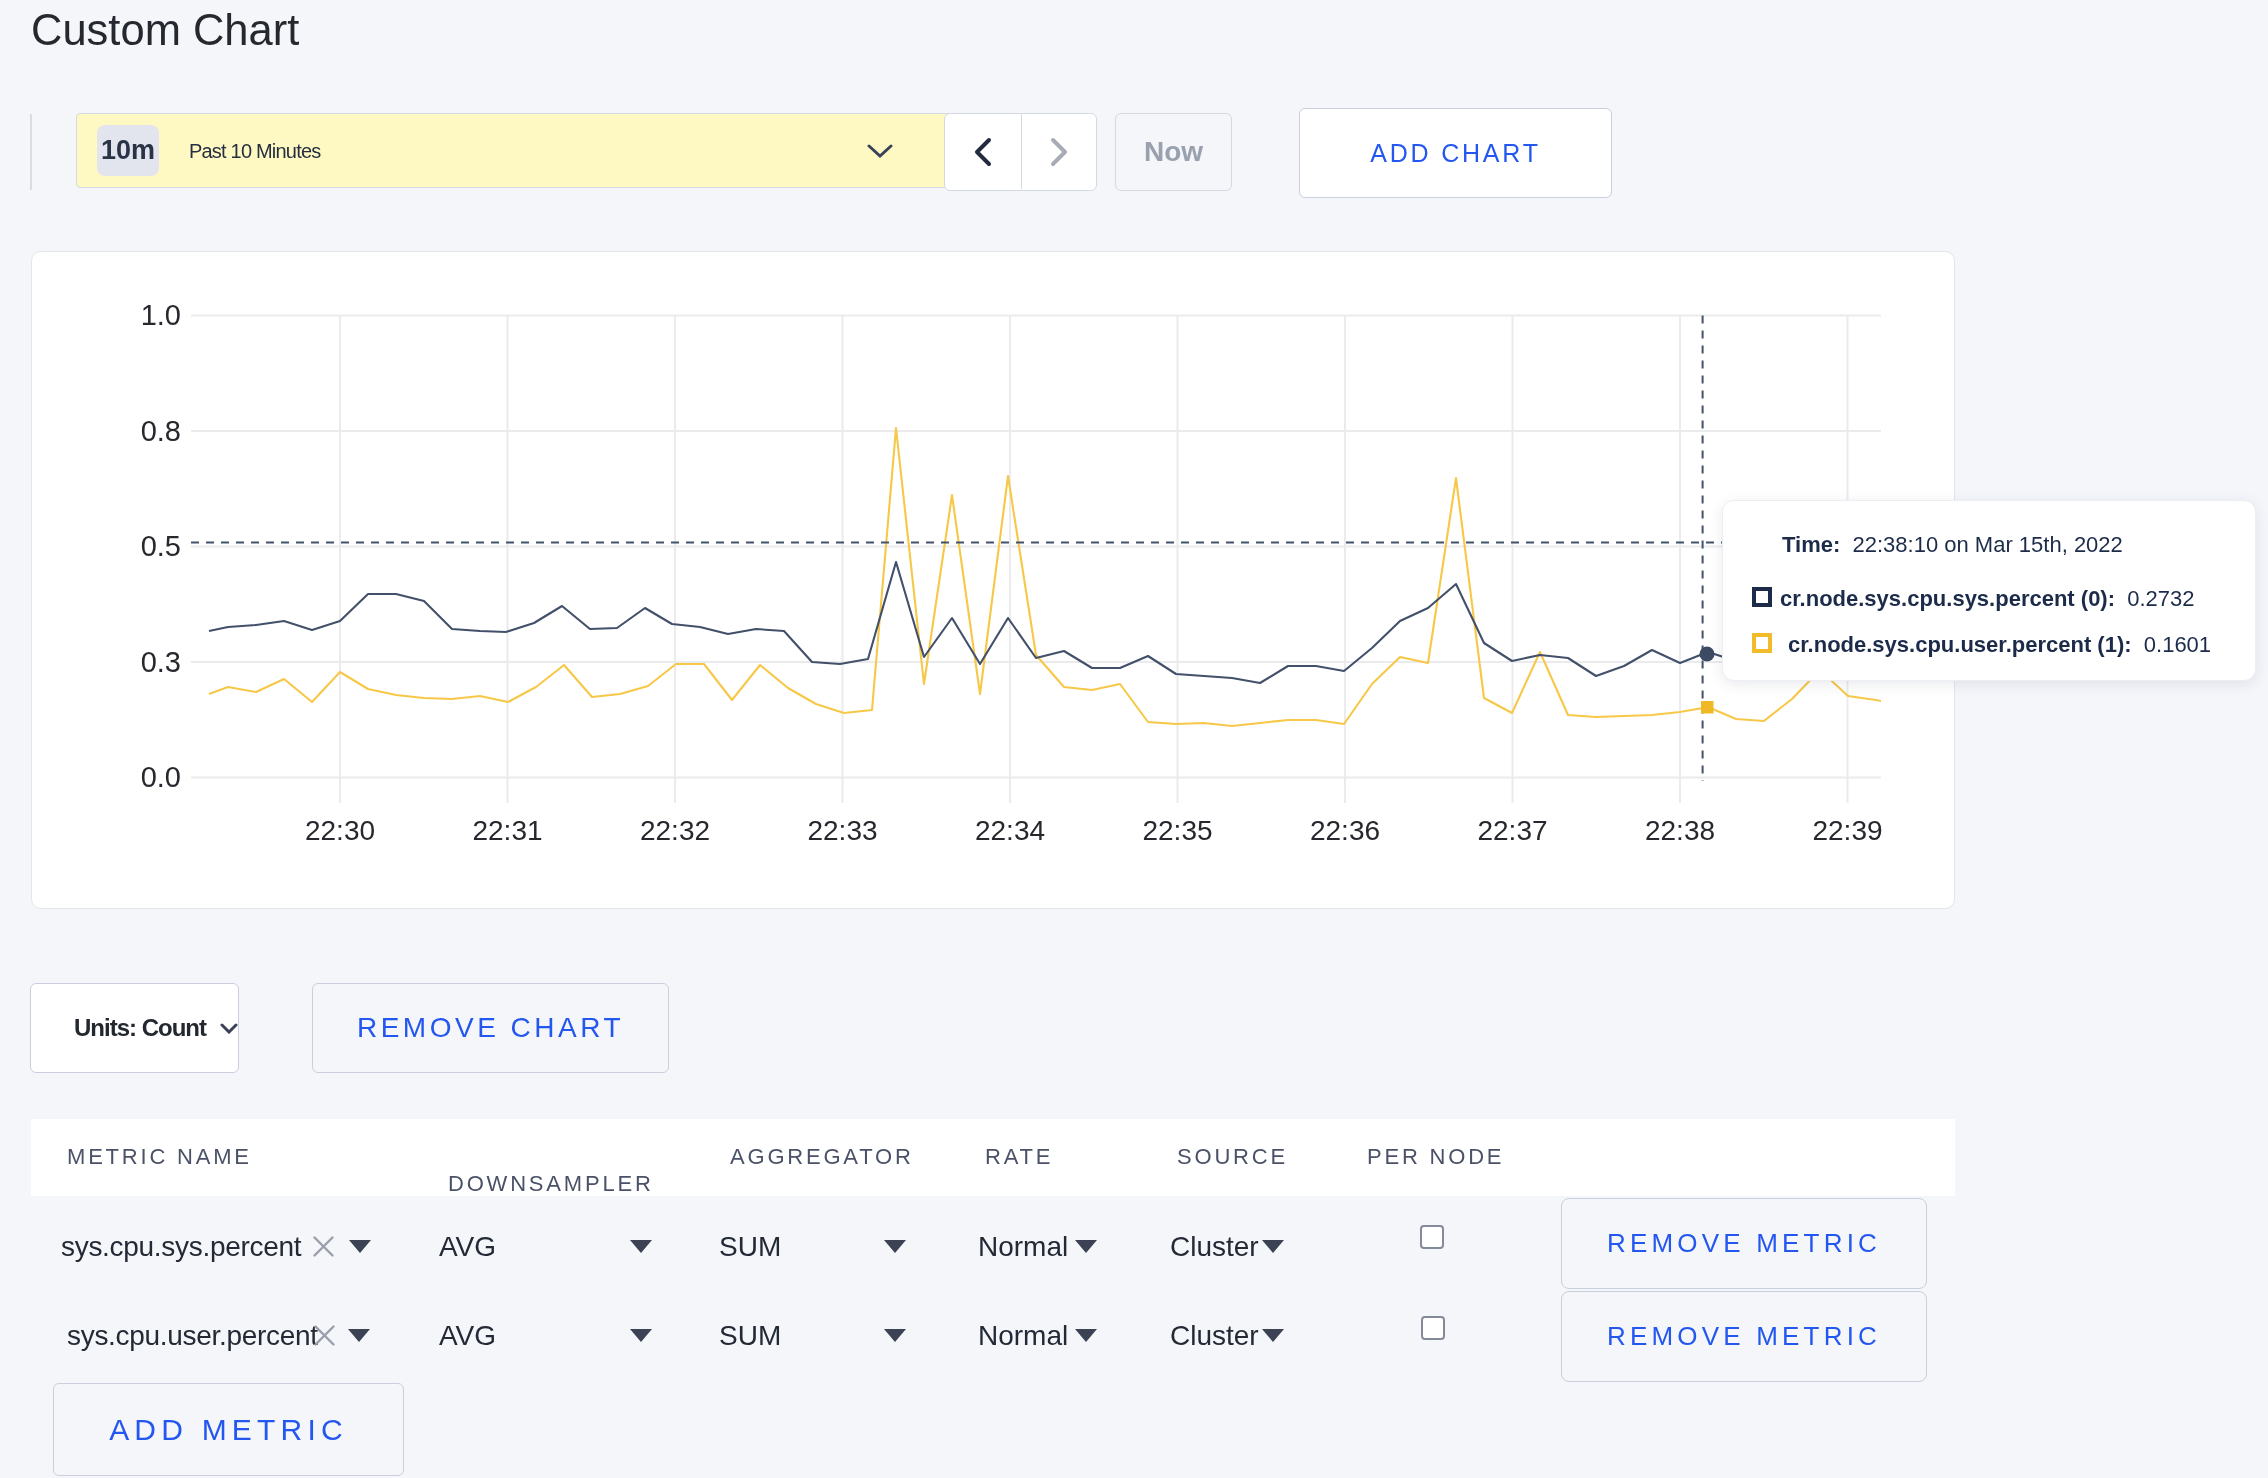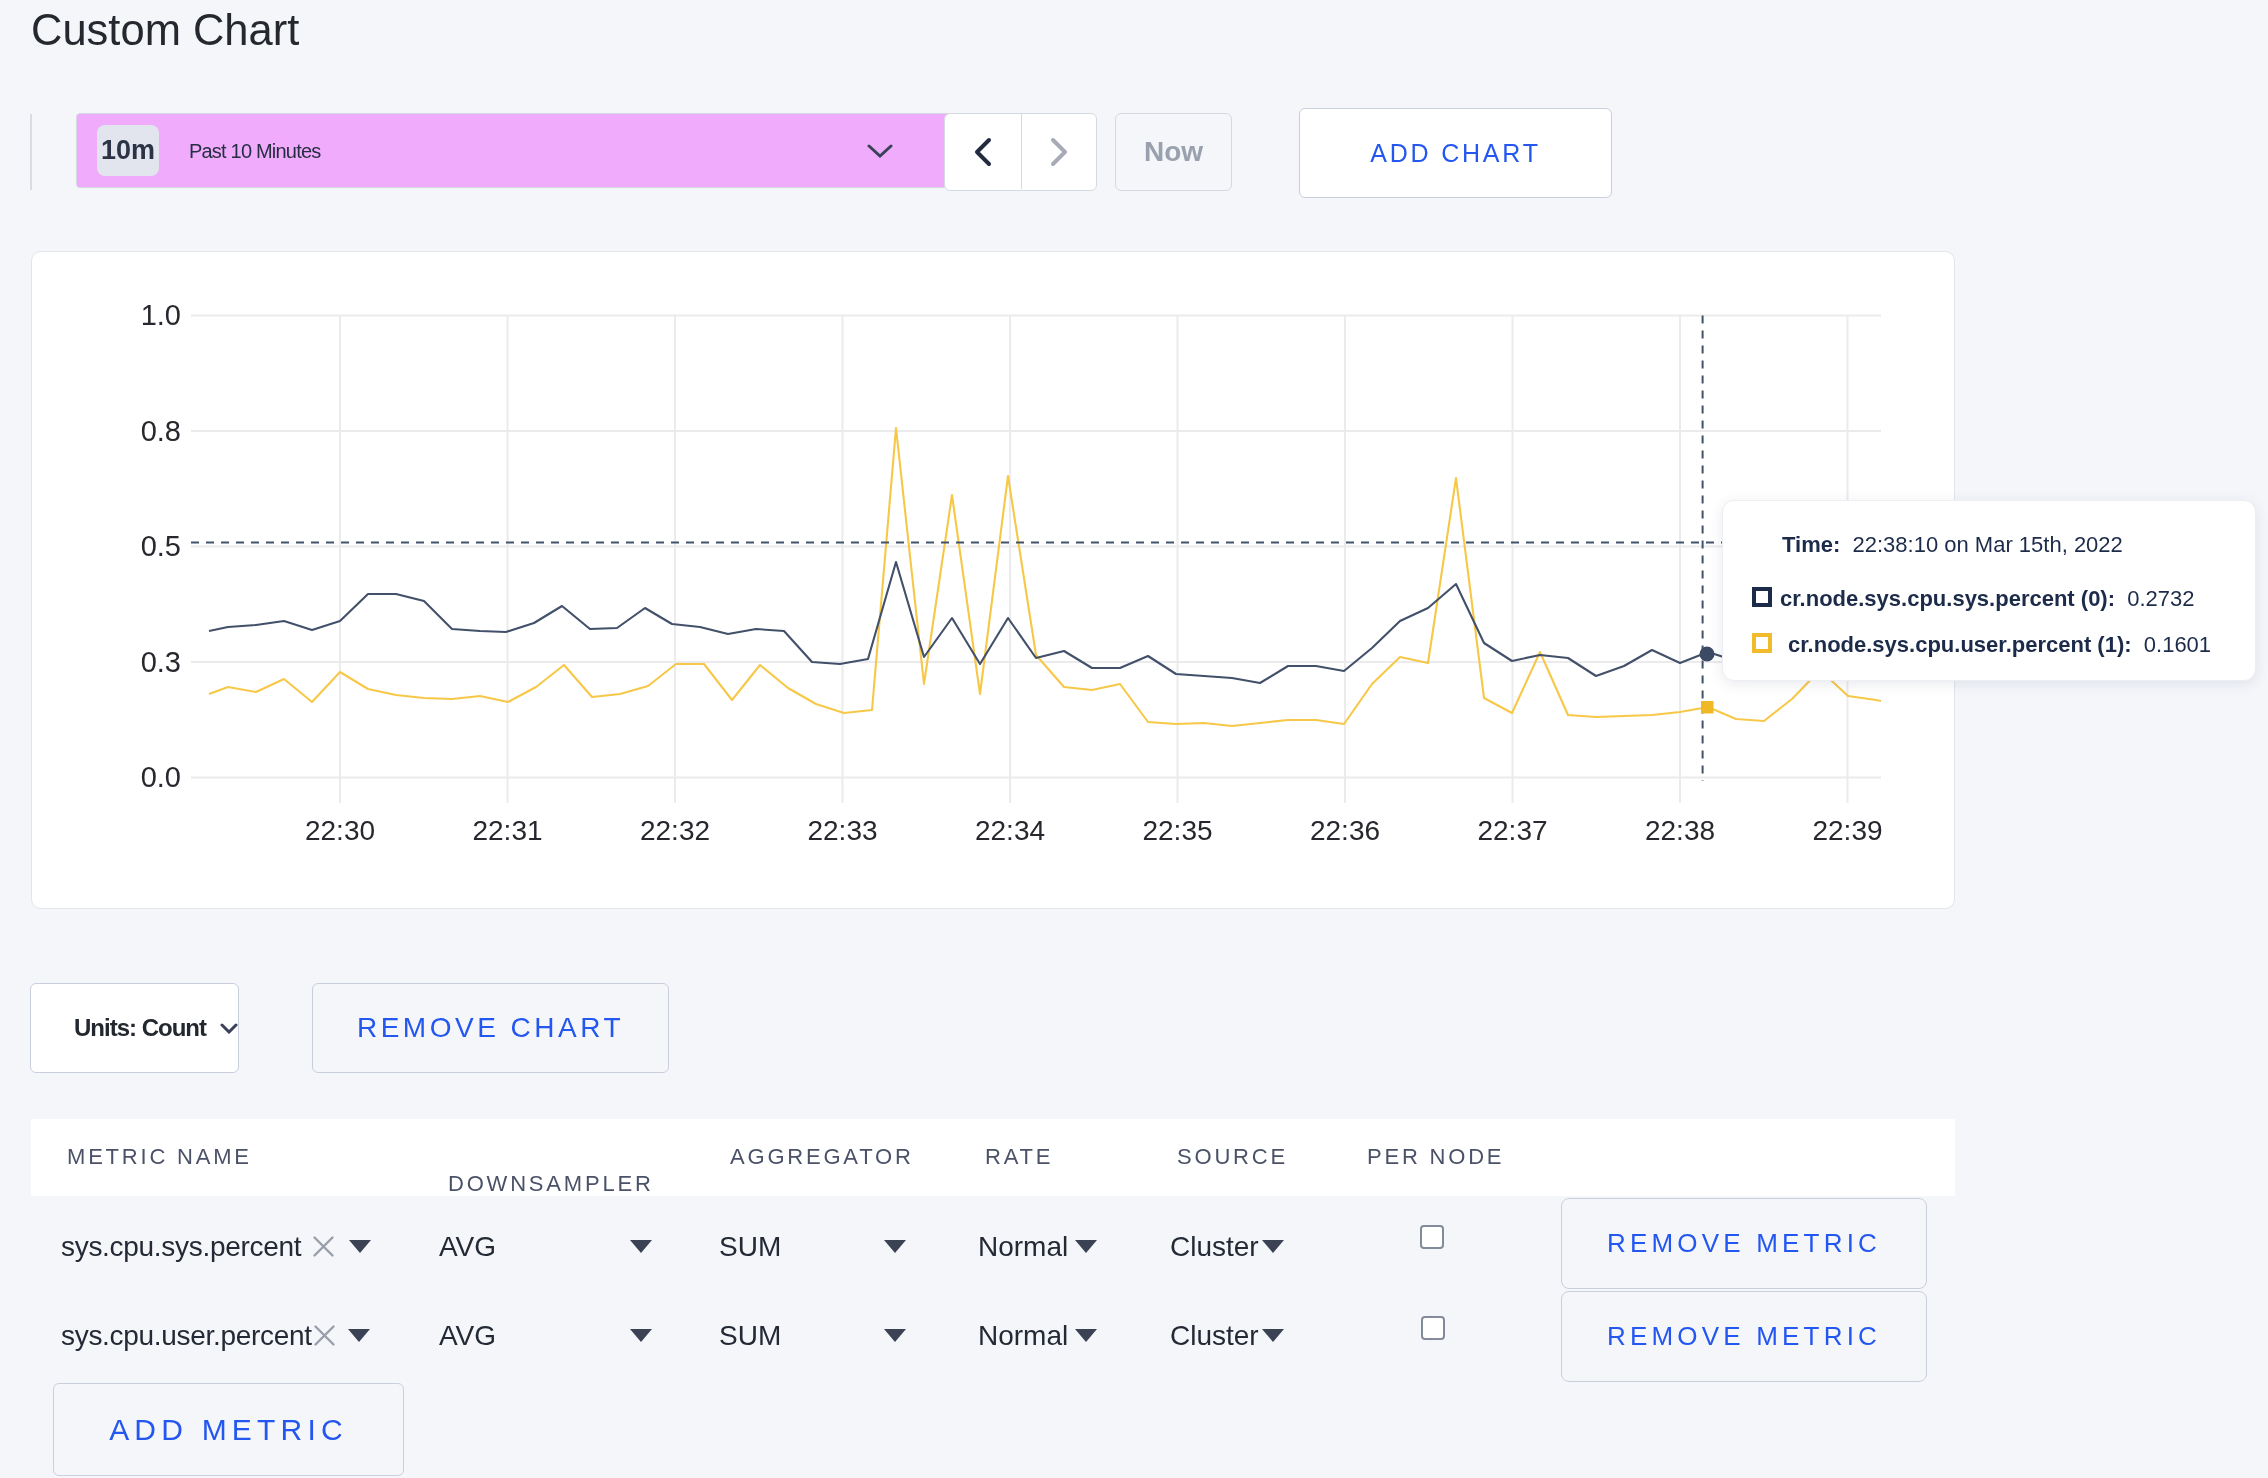--- a/index.html
+++ b/index.html
@@ -8,21 +8,21 @@
   .btn{position:absolute;border:1.5px solid #c9cfdc;border-radius:6px;box-sizing:border-box;
     display:flex;align-items:center;justify-content:center;}
   .blue{color:#2456f0;font-weight:500;}
 </style>
 </head>
 <body>
 
 <div class="abs" style="left:31px;top:6px;font-size:43.5px;color:#25292f;letter-spacing:0;">Custom Chart</div>
 
 <div class="abs" style="left:30px;top:114px;width:2px;height:76px;background:#d9dce3;"></div>
-<div class="abs" style="left:76px;top:113px;width:912px;height:75px;background:#f0abfc;border:1.5px solid #d5d9e2;border-radius:4px;box-sizing:border-box;">
+<div class="abs" style="left:76px;top:113px;width:912px;height:75px;background:#fef9c3;border:1.5px solid #d5d9e2;border-radius:4px;box-sizing:border-box;">
   <div class="abs" style="left:20px;top:11px;width:62px;height:51px;background:#e2e5ed;border-radius:8px;text-align:center;line-height:51px;font-size:27px;font-weight:700;color:#2b3347;">10m</div>
   <div class="abs" style="left:112px;top:1px;height:72px;line-height:72px;font-size:20px;letter-spacing:-0.8px;color:#262e41;text-align:right;">Past 10 Minutes</div>
   <svg class="abs" style="left:790px;top:30px;" width="26" height="15" viewBox="0 0 26 15">
       <path d="M2 2 L13 12 L24 2" fill="none" stroke="#3a4258" stroke-width="3" stroke-linecap="round"></path>
     </svg>
 </div>
 <div class="abs" style="left:944px;top:113px;width:153px;height:78px;background:#fff;border:1.5px solid #d5d9e2;border-radius:6px;box-sizing:border-box;">
   <div class="abs" style="left:75.5px;top:0;width:1.5px;height:75px;background:#d5d9e2;"></div>
   <svg class="abs" style="left:26px;top:22px;" width="26" height="32" viewBox="0 0 26 32">
       <path d="M18 4 L6 16 L18 28" fill="none" stroke="#222b40" stroke-width="4" stroke-linecap="round" stroke-linejoin="round"></path>
@@ -143,21 +143,21 @@
 <div class="abs" style="left:884px;top:1240px;width:0;height:0;border-left:11px solid transparent;border-right:11px solid transparent;border-top:13px solid #3a4254;"></div>
 <div class="abs" style="left:978px;top:1231px;font-size:28px;color:#242a35;">Normal</div>
 <div class="abs" style="left:1075px;top:1240px;width:0;height:0;border-left:11px solid transparent;border-right:11px solid transparent;border-top:13px solid #3a4254;"></div>
 <div class="abs" style="left:1170px;top:1231px;font-size:28px;color:#242a35;">Cluster</div>
 <div class="abs" style="left:1262px;top:1240px;width:0;height:0;border-left:11px solid transparent;border-right:11px solid transparent;border-top:13px solid #3a4254;"></div>
 <div class="abs" style="left:1420px;top:1225px;width:24px;height:24px;border:2.5px solid #838b9b;border-radius:4px;background:#fff;box-sizing:border-box;"></div>
 <div class="btn" style="left:1561px;top:1198px;width:366px;height:91px;border-radius:8px;">
   <span class="blue" style="font-size:26px;letter-spacing:4.2px;">REMOVE METRIC</span>
 </div>
 
-<div class="abs" style="left:61px;top:1320px;font-size:28px;letter-spacing:-0.3px;color:#242a35;">sys.cpu.user.percent</div>
+<div class="abs" style="left:67px;top:1320px;font-size:28px;letter-spacing:-0.3px;color:#242a35;">sys.cpu.user.percent</div>
 <svg class="abs" style="left:312px;top:1323px;" width="25" height="25" viewBox="0 0 25 25">
     <path d="M3.5 3.5 L21.5 21.5 M21.5 3.5 L3.5 21.5" stroke="#989eab" stroke-width="2.4" stroke-linecap="round"></path>
   </svg>
 <div class="abs" style="left:348px;top:1329px;width:0;height:0;border-left:11px solid transparent;border-right:11px solid transparent;border-top:13px solid #3a4254;"></div>
 <div class="abs" style="left:439px;top:1320px;font-size:28px;color:#242a35;">AVG</div>
 <div class="abs" style="left:630px;top:1329px;width:0;height:0;border-left:11px solid transparent;border-right:11px solid transparent;border-top:13px solid #3a4254;"></div>
 <div class="abs" style="left:719px;top:1320px;font-size:28px;color:#242a35;">SUM</div>
 <div class="abs" style="left:884px;top:1329px;width:0;height:0;border-left:11px solid transparent;border-right:11px solid transparent;border-top:13px solid #3a4254;"></div>
 <div class="abs" style="left:978px;top:1320px;font-size:28px;color:#242a35;">Normal</div>
 <div class="abs" style="left:1075px;top:1329px;width:0;height:0;border-left:11px solid transparent;border-right:11px solid transparent;border-top:13px solid #3a4254;"></div>

